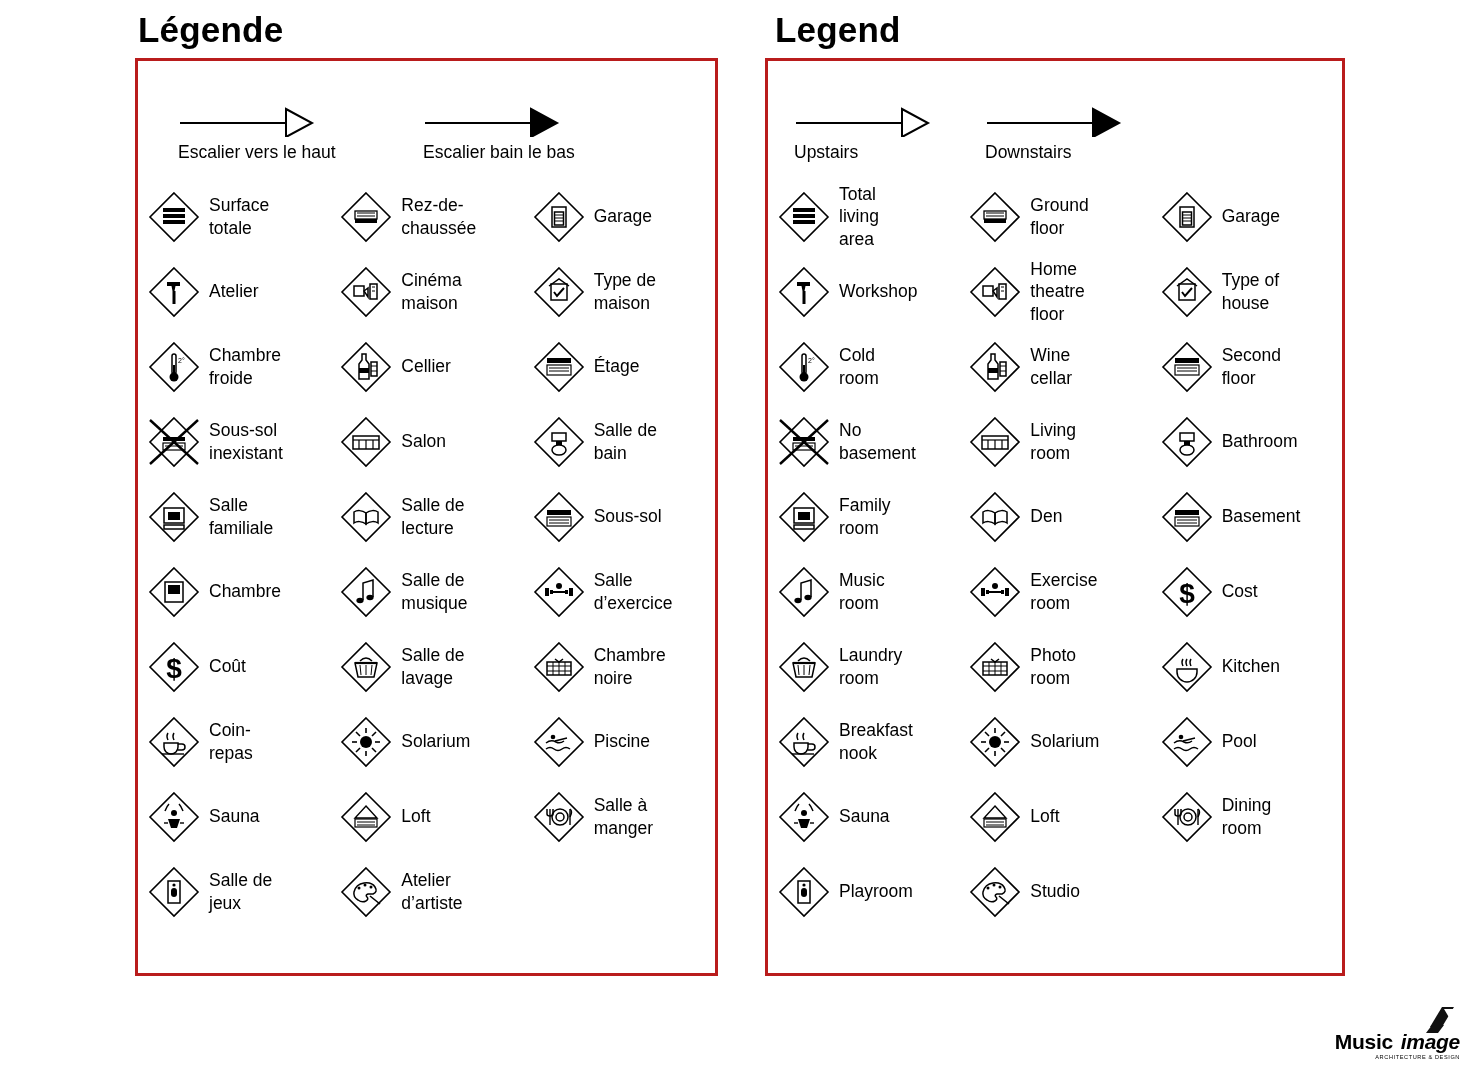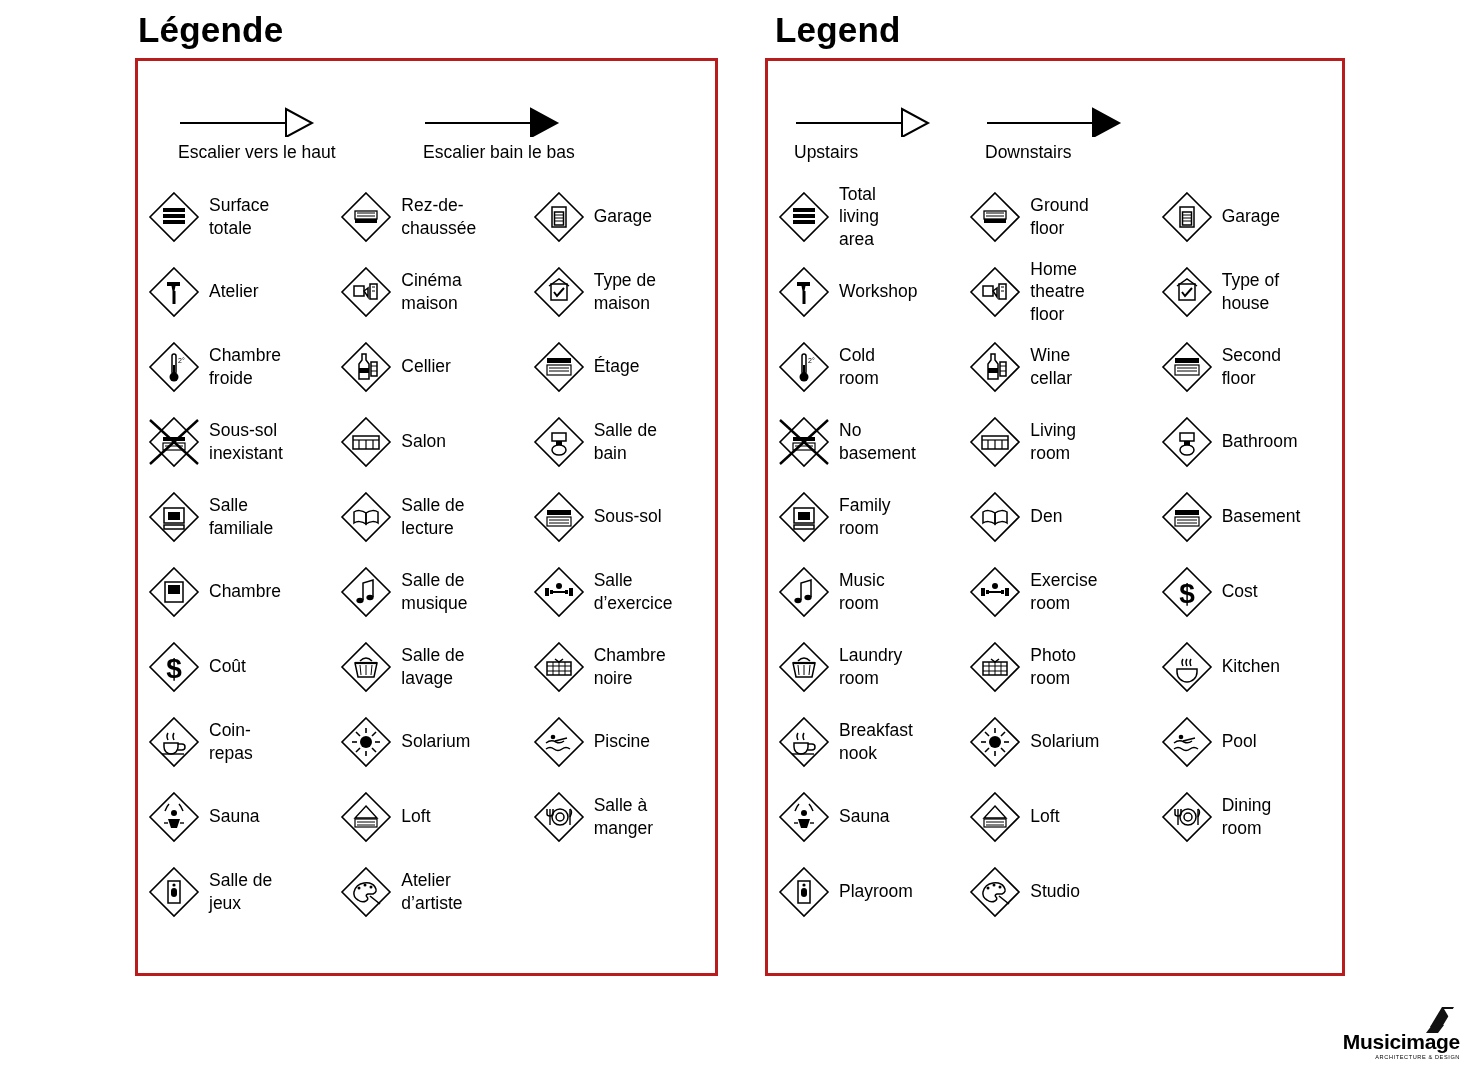--- a/index.html
+++ b/index.html
@@ -84,21 +84,21 @@
     bottom: 14px;
     width: 130px;
     text-align: right;
   }
   #logo .logo-word {
     font-size: 21px;
     font-weight: bold;
     letter-spacing: -0.3px;
     line-height: 1;
   }
-  #logo .logo-word .ital { font-weight: bold; }
+  #logo .logo-word .ital { font-style: italic; font-weight: bold; margin-left: 8px; }
   #logo .logo-sub {
     font-size: 5.6px;
     letter-spacing: 0.6px;
     margin-top: 2px;
   }
   #logo .logo-mark {
     position: absolute;
     right: 2px;
     top: -26px;
     width: 34px; height: 30px;

